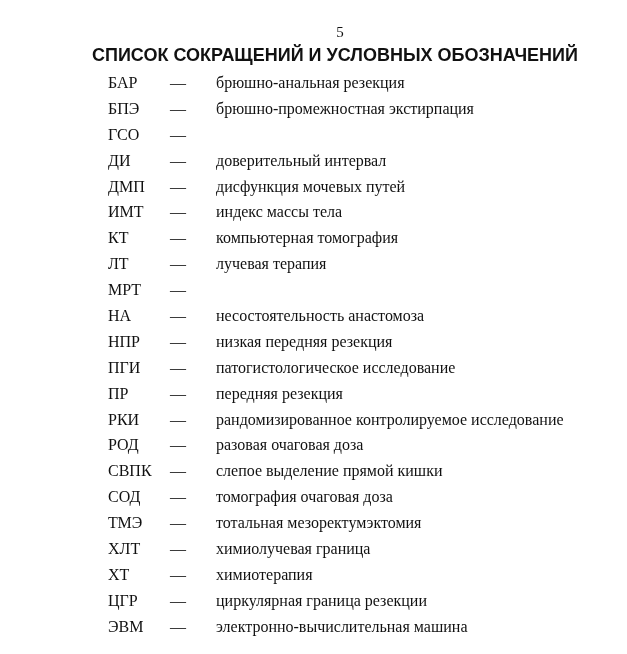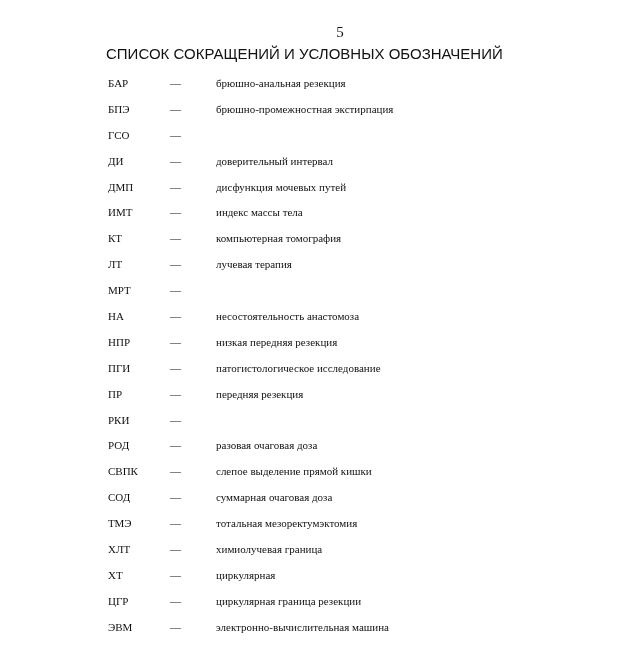--- a/index.html
+++ b/index.html
@@ -2,28 +2,28 @@
 <html><head>
 <meta charset="utf-8">
 <style>
   html, body { margin: 0; padding: 0; background: #ffffff; }
   body { width: 627px; height: 654px; position: relative; overflow: hidden; color: #111; }
   .page-number {
     position: absolute; top: 24px; left: 0; width: 680px; text-align: center;
     font-family: "Liberation Serif", serif; font-size: 15px;
   }
   .title {
-    position: absolute; top: 45px; left: 106px; white-space: nowrap;
-    font-family: "Liberation Sans", sans-serif; font-weight: normal; font-size: 15px;
+    position: absolute; top: 45px; left: 92px; white-space: nowrap;
+    font-family: "Liberation Sans", sans-serif; font-weight: bold; font-size: 18px;
     letter-spacing: 0px;
   }
   .list { position: absolute; top: 72px; left: 0; width: 627px; }
   .row {
     position: relative; height: 25.9px;
-    font-family: "Liberation Serif", serif; font-size: 11px; line-height: 22px;
+    font-family: "Liberation Serif", serif; font-size: 16px; line-height: 22px;
   }
   .abbr { position: absolute; left: 108px; top: 0; }
   .dash { position: absolute; left: 170px; top: 0; }
   .def { position: absolute; left: 216px; top: 0; white-space: nowrap; }
 </style>
 </head>
 <body>
 
 <div class="page-number">5</div>
 <div class="title">СПИСОК СОКРАЩЕНИЙ И УСЛОВНЫХ ОБОЗНАЧЕНИЙ</div>
@@ -88,50 +88,51 @@
       <span class="def">патогистологическое исследование</span>
     </div>
     <div class="row">
       <span class="abbr">ПР</span>
       <span class="dash">—</span>
       <span class="def">передняя резекция</span>
     </div>
     <div class="row">
       <span class="abbr">РКИ</span>
       <span class="dash">—</span>
+      <span class="def">рандомизированное контролируемое исследование</span>
     </div>
     <div class="row">
       <span class="abbr">РОД</span>
       <span class="dash">—</span>
       <span class="def">разовая очаговая доза</span>
     </div>
     <div class="row">
       <span class="abbr">СВПК</span>
       <span class="dash">—</span>
       <span class="def">слепое выделение прямой кишки</span>
     </div>
     <div class="row">
       <span class="abbr">СОД</span>
       <span class="dash">—</span>
-      <span class="def">суммарная очаговая доза</span>
+      <span class="def">томография очаговая доза</span>
     </div>
     <div class="row">
       <span class="abbr">ТМЭ</span>
       <span class="dash">—</span>
       <span class="def">тотальная мезоректумэктомия</span>
     </div>
     <div class="row">
       <span class="abbr">ХЛТ</span>
       <span class="dash">—</span>
       <span class="def">химиолучевая граница</span>
     </div>
     <div class="row">
       <span class="abbr">ХТ</span>
       <span class="dash">—</span>
-      <span class="def">циркулярная</span>
+      <span class="def">химиотерапия</span>
     </div>
     <div class="row">
       <span class="abbr">ЦГР</span>
       <span class="dash">—</span>
       <span class="def">циркулярная граница резекции</span>
     </div>
     <div class="row">
       <span class="abbr">ЭВМ</span>
       <span class="dash">—</span>
       <span class="def">электронно-вычислительная машина</span>

